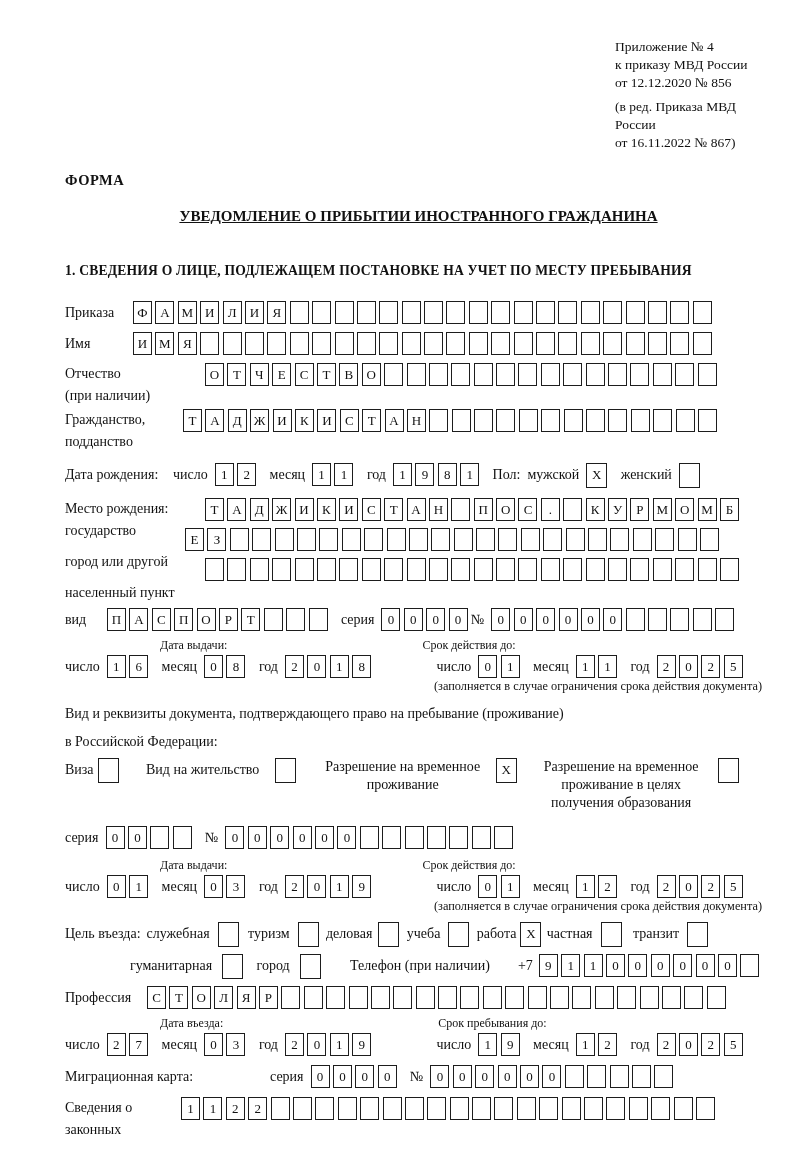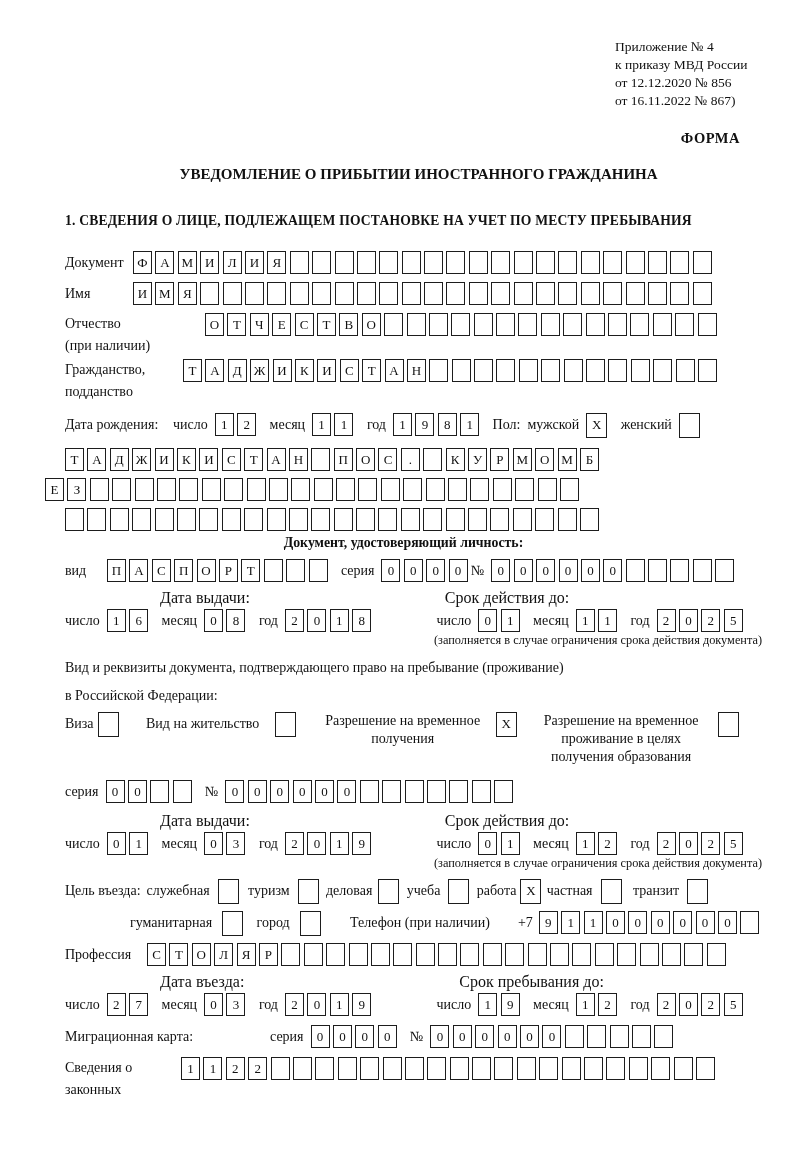--- a/index.html
+++ b/index.html
@@ -3,64 +3,65 @@
 <meta charset="utf-8">
 <style>
   html,body{margin:0;padding:0;background:#ffffff;}
   .page{
     width:800px;height:1163px;box-sizing:border-box;
     padding:38px 28px 0 65px;background:#fff;position:relative;overflow:hidden;
     font-family:"Liberation Serif","DejaVu Serif",serif;color:#111;font-size:14px;
   }
   .hdr{margin-left:550px;line-height:18px;font-size:13.5px;}
   .hdr .grp2{margin-top:6px;}
-  .form-label{font-weight:bold;text-align:right;margin:20px 32px 0 0;font-size:14.5px;letter-spacing:.5px;}
-  .title{font-weight:bold;text-align:center;font-size:15px;line-height:22px;margin-top:16px;}
+  .form-label{font-weight:bold;margin:20px 32px 0 0;font-size:14.5px;letter-spacing:.5px;}
+  .title{font-weight:bold;text-align:center;font-size:15px;line-height:22px;margin-top:16px;text-decoration:underline;}
   .blank-line{display:inline-block;width:55px;border-bottom:2px solid #333;height:14px;margin-left:12px;}
-  .sec-head{font-weight:bold;font-size:13.6px;margin-top:28px;margin-bottom:22px;letter-spacing:.2px;}
+  .sec-head{font-weight:bold;font-size:13.6px;margin-top:36px;margin-bottom:22px;letter-spacing:.2px;}
   .row{display:flex;align-items:flex-start;margin-bottom:7px;}
   .lbl{flex:none;line-height:24px;}
   .lbl2{line-height:22px;}
   .cells{display:flex;flex:none;}
   .cell{
     flex:none;display:inline-block;width:17px;height:21px;border:1.6px solid #1d1d1d;
     margin-right:3.4px;text-align:center;font-size:13px;line-height:21px;background:#fff;
   }
   .cb{width:19px;height:23px;}
   .w{flex:none;line-height:24px;margin:0 7px 0 0;}
   .wl{margin-left:10px;text-align:center;}
   .center-bold{font-weight:bold;text-align:center;font-size:13.8px;margin:4px 30px 8px 0;}
   .note{font-size:12.3px;text-align:right;margin:-2px 10px 8px 0;}
   .plain{line-height:24px;margin-bottom:4px;}
   .chk-label{line-height:24px;}
   .multi{line-height:18px;text-align:center;}
-  .date-labels{display:flex;font-size:16px;margin-bottom:2px;}
+  .date-labels{display:flex;font-size:12px;margin-bottom:2px;}
 </style>
 </head>
 <body>
 
 <div class="page">
 
   <div class="hdr">
     <div>Приложение № 4</div>
     <div>к приказу МВД России</div>
     <div>от 12.12.2020 № 856</div>
+    <div class="grp2">(в ред. Приказа МВД России</div>
     <div>от 16.11.2022 № 867)</div>
   </div>
 
   <div class="form-label">ФОРМА</div>
 
   <div class="title">
     <div>УВЕДОМЛЕНИЕ О ПРИБЫТИИ ИНОСТРАННОГО ГРАЖДАНИНА</div>
   </div>
 
   <div class="sec-head">1. СВЕДЕНИЯ О ЛИЦЕ, ПОДЛЕЖАЩЕМ ПОСТАНОВКЕ НА УЧЕТ ПО МЕСТУ ПРЕБЫВАНИЯ</div>
 
   <div class="row">
-    <div class="lbl" style="width:68px">Документ</div>
+    <div class="lbl" style="width:68px">Приказа</div>
     <div class="cells">
         <span class="cell">Ф</span>
         <span class="cell">А</span>
         <span class="cell">М</span>
         <span class="cell">И</span>
         <span class="cell">Л</span>
         <span class="cell">И</span>
         <span class="cell">Я</span>
         <span class="cell"></span>
         <span class="cell"></span>
@@ -205,20 +206,26 @@
     <div class="cells">
         <span class="cell cb">X</span>
       </div>
     <span class="w wl">женский</span>
     <div class="cells">
         <span class="cell cb"></span>
       </div>
   </div>
 
   <div class="row" style="margin-bottom:4px">
+    <div class="lbl lbl2" style="width:140px">
+      <div>Место рождения:</div>
+      <div>государство</div>
+      <div style="margin-top:9px">город или другой</div>
+      <div style="margin-top:9px">населенный пункт</div>
+    </div>
     <div>
       <div class="cells" style="margin-bottom:7px">
           <span class="cell">Т</span>
           <span class="cell">А</span>
           <span class="cell">Д</span>
           <span class="cell">Ж</span>
           <span class="cell">И</span>
           <span class="cell">К</span>
           <span class="cell">И</span>
           <span class="cell">С</span>
@@ -287,21 +294,20 @@
           <span class="cell"></span>
           <span class="cell"></span>
           <span class="cell"></span>
           <span class="cell"></span>
           <span class="cell"></span>
           <span class="cell"></span>
         </div>
     </div>
   </div>
 
-  <div class="center-bold">Документ, удостоверяющий личность:</div>
 
   <div class="row" style="margin-bottom:6px">
     <div class="lbl" style="width:42px">вид</div>
     <div class="cells">
         <span class="cell">П</span>
         <span class="cell">А</span>
         <span class="cell">С</span>
         <span class="cell">П</span>
         <span class="cell">О</span>
         <span class="cell">Р</span>
@@ -382,21 +388,21 @@
     <span class="chk-label">Виза</span>
     <div class="cells" style="margin-left:4px">
         <span class="cell cb"></span>
       </div>
     <span class="chk-label" style="margin-left:24px">Вид на жительство</span>
     <div class="cells" style="margin-left:16px">
         <span class="cell cb"></span>
       </div>
     <div class="multi" style="margin-left:16px;width:174px">
       <div>Разрешение на временное</div>
-      <div>получения</div>
+      <div>проживание</div>
     </div>
     <div class="cells" style="margin-left:6px">
         <span class="cell cb">X</span>
       </div>
     <div class="multi" style="margin-left:12px;width:178px">
       <div>Разрешение на временное</div>
       <div>проживание в целях</div>
       <div>получения образования</div>
     </div>
     <div class="cells" style="margin-left:8px">

